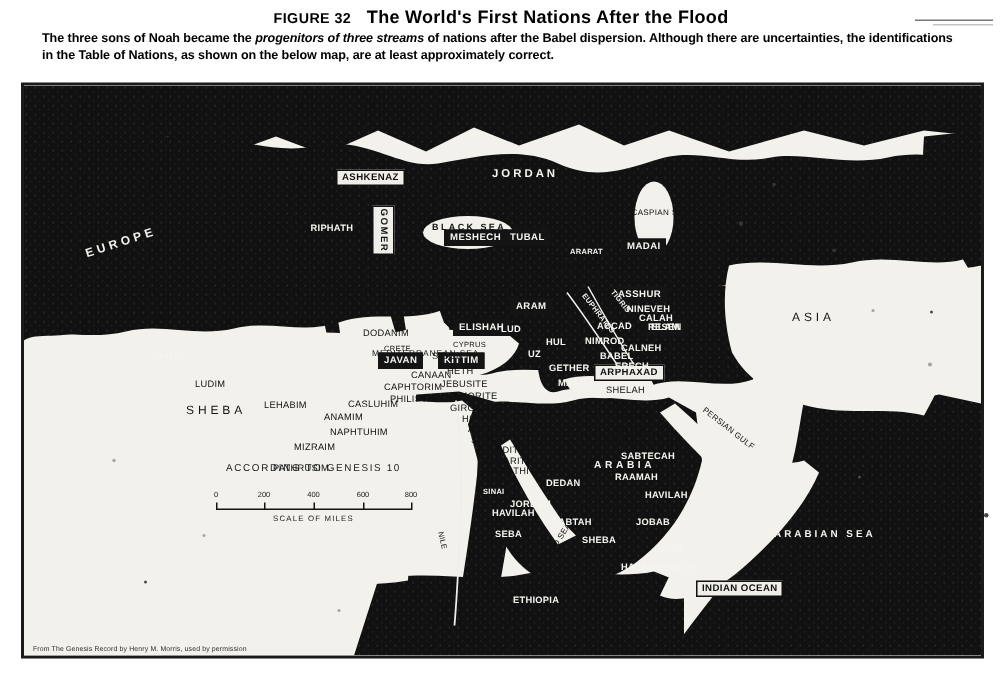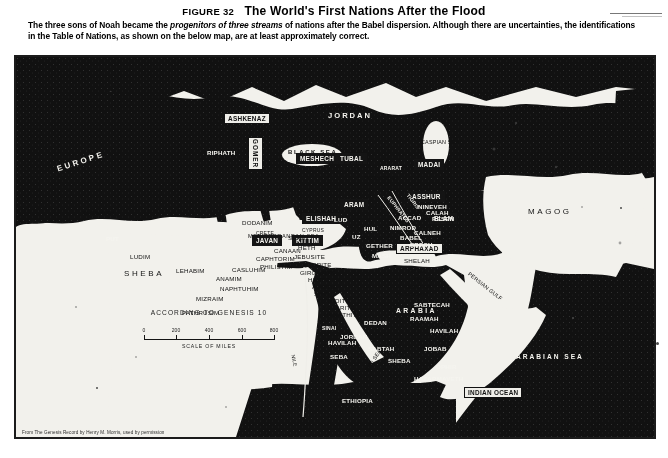--- a/index.html
+++ b/index.html
@@ -349,21 +349,21 @@
       <circle cx="120" cy="300" r="1"></circle>
       <circle cx="60" cy="250" r="1.1"></circle>
       <circle cx="210" cy="350" r="1"></circle>
       <circle cx="478" cy="92" r="1.5"></circle>
       <circle cx="500" cy="66" r="1.2"></circle>
     </g>
   </svg>
 
   <div class="region-label" style="left:40px;top:100px;transform:rotate(-18deg);color:#f4f3ee;font-weight:bold;">EUROPE</div>
   <div class="region-label" style="left:108px;top:212px;">SHEBA</div>
-  <div class="region-label" style="left:512px;top:150px;">MAGOG</div>
+  <div class="region-label" style="left:512px;top:150px;">ASIA</div>
 
   <div class="nation" style="left:232px;top:176px;font-size:5.6px;letter-spacing:.6px;">MEDITERRANEAN SEA</div>
   <div class="sea-label-white" style="left:272px;top:92px;font-size:6px;color:#111;">BLACK SEA</div>
   <div class="nation" style="left:405px;top:82px;font-size:5.4px;">CASPIAN SEA</div>
   <div class="nation" style="left:345px;top:300px;font-size:5.4px;transform:rotate(-58deg);">RED SEA</div>
   <div class="nation" style="left:448px;top:226px;font-size:5.4px;transform:rotate(38deg);">PERSIAN GULF</div>
   <div class="region-label sea" style="left:500px;top:296px;font-size:6.6px;letter-spacing:2px;color:#f4f3ee;font-weight:bold;">ARABIAN SEA</div>
   <div class="boxed light" style="left:448px;top:330px;">INDIAN OCEAN</div>
 
   <div class="boxed light" style="left:208px;top:56px;">ASHKENAZ</div>

